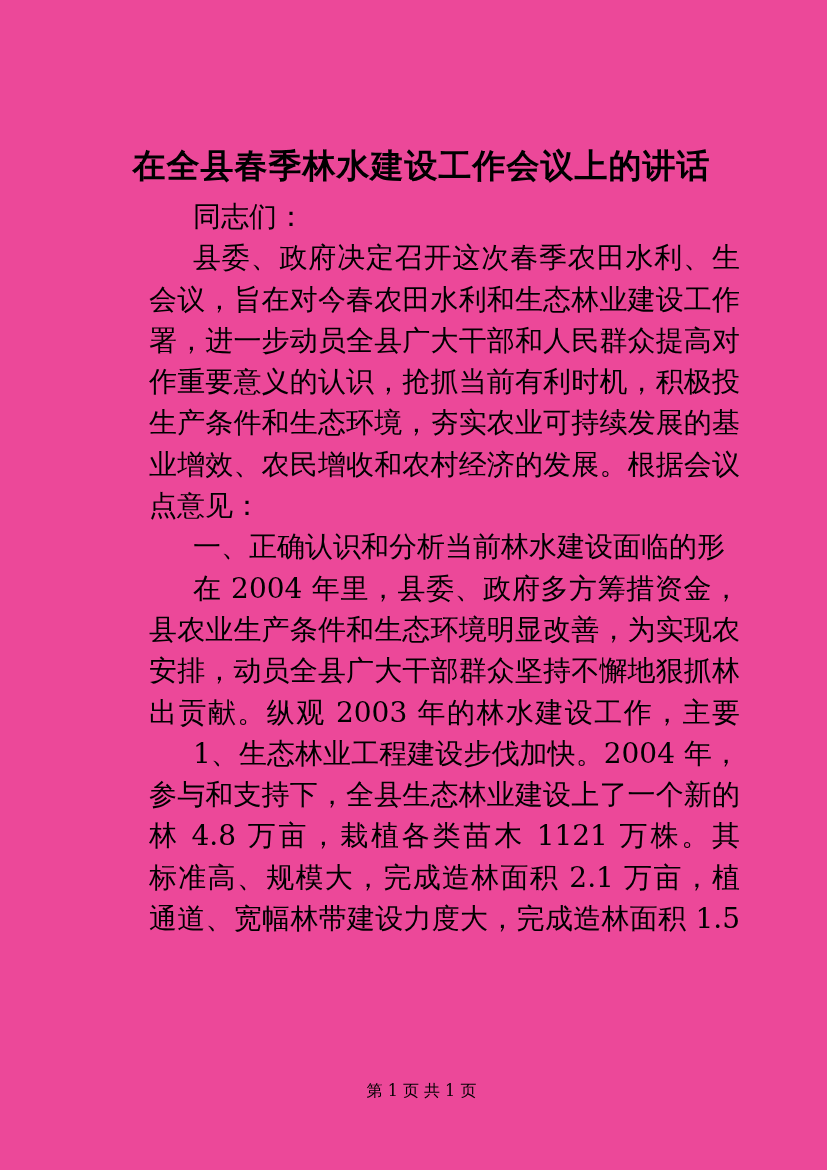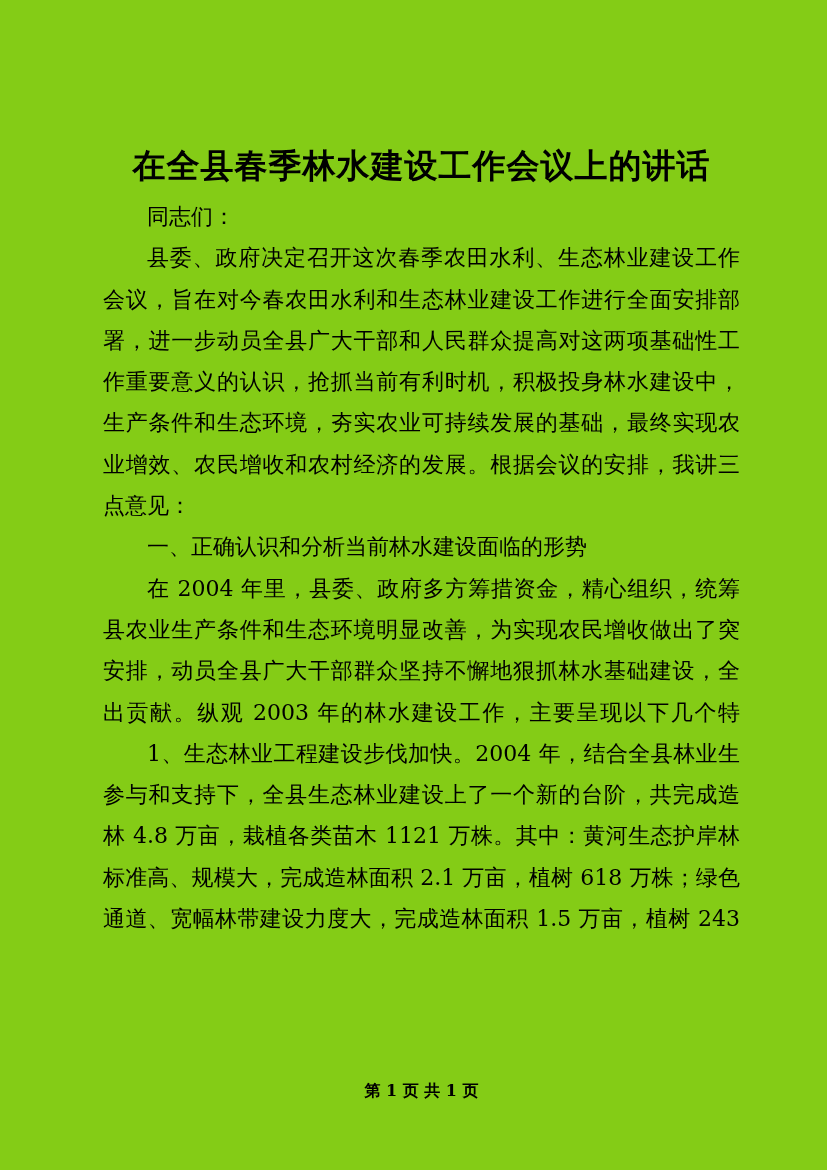--- a/index.html
+++ b/index.html
@@ -1,21 +1,21 @@
 <!DOCTYPE html>
 <html><head>
 <meta charset="utf-8">
 <style>
   html, body { margin: 0; padding: 0; background: #ffffff; }
 
   .page {
     position: relative;
     width: 827px;
     height: 1170px;
-    background: #84cc16;
+    background: #ec4899;
     overflow: hidden;
     color: #000000;
     font-family: "DejaVu Serif", "Liberation Serif", serif;
   }
 
   .doc {
     position: absolute;
     left: 103px;
     top: 146px;
     width: 637px;
@@ -25,45 +25,45 @@
     margin: 0 0 10px 0;
     font-size: 33px;
     font-weight: 700;
     line-height: 40px;
     text-align: center;
     letter-spacing: 1px;
     white-space: nowrap;
   }
 
   .text-line {
-    font-size: 22px;
+    font-size: 28px;
     line-height: 41.3px;
     height: 41.3px;
     overflow: hidden;
     text-align: left;
+    margin-left: 46px;
   }
 
   .text-line.indent { text-indent: 44px; }
 
   .text-line.fill {
     text-align: justify;
     text-align-last: justify;
     
     text-justify: inter-character;
   }
 
   .page-footer {
     position: absolute;
     left: 103px;
     top: 1081px;
     width: 637px;
     text-align: center;
     font-size: 16px;
     line-height: 20px;
-    font-weight: bold;
   }
 </style>
 </head>
 <body>
 
 <div class="page">
 
   <div class="doc">
     <h1 class="doc-title">在全县春季林水建设工作会议上的讲话</h1>
     <div id="lines">

